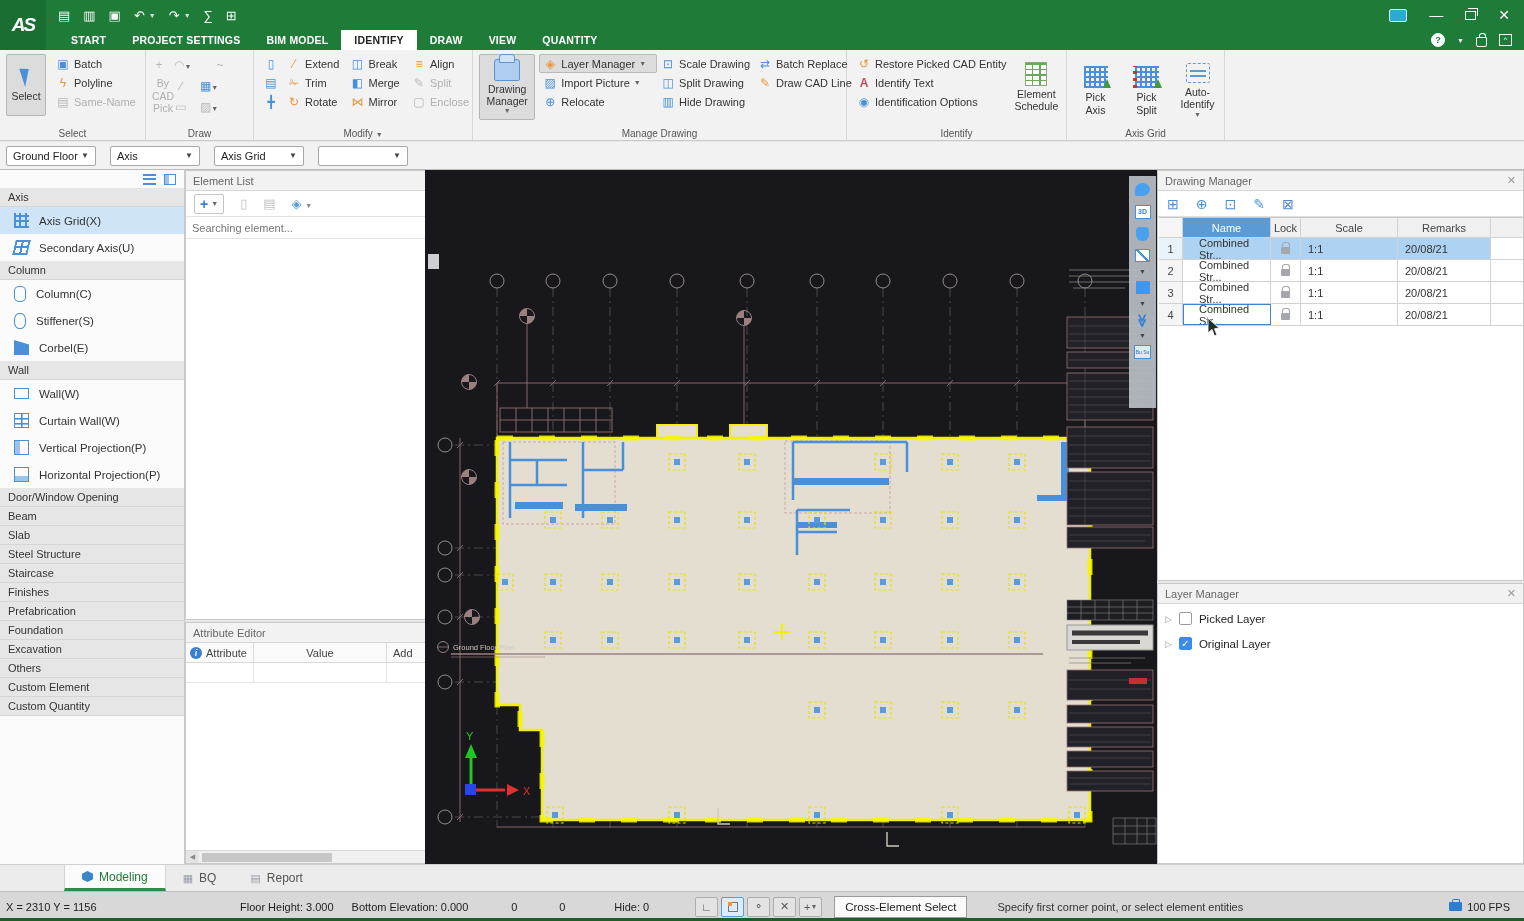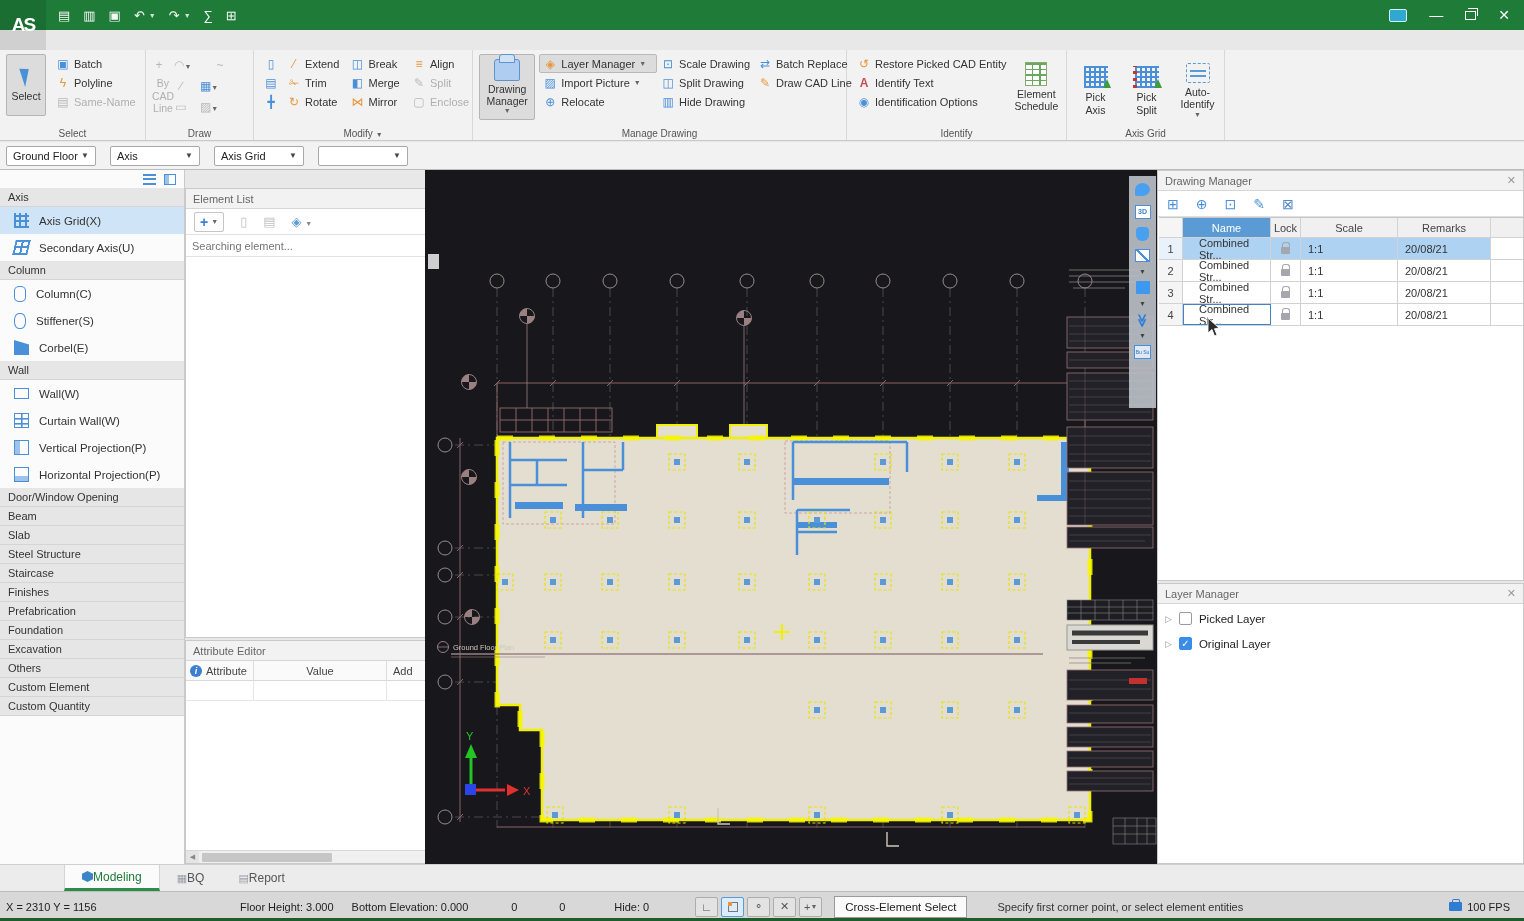--- a/index.html
+++ b/index.html
@@ -2,21 +2,21 @@
 <html><head>
 <meta charset="utf-8">
 <style>
   *{margin:0;padding:0;box-sizing:border-box}
   html,body{width:1524px;height:921px;overflow:hidden}
   body{font-family:"Liberation Sans",sans-serif;font-size:11px;color:#333;background:#e8e8e8}
   .app{position:relative;width:1524px;height:921px;overflow:hidden;background:#e8e8e8}
 
   
   .titlebar{position:absolute;left:0;top:0;right:0;height:30px;background:#1f7b38;display:flex;align-items:center;color:#fff}
-  .logo{position:absolute;left:0;top:0;width:46px;height:50px;background:rgba(0,0,0,.10);display:flex;align-items:center;justify-content:center;font-size:19px;font-weight:bold;letter-spacing:-2px;z-index:5}
+  .logo{position:absolute;left:0;top:0;width:46px;height:50px;background:rgba(0,0,0,.10);display:flex;align-items:center;justify-content:center;font-size:19px;font-weight:bold;font-style:italic;letter-spacing:-2px;z-index:5}
   .qbar{display:flex;align-items:center;gap:13px;margin-left:58px;font-size:13px}
   .qbar .qi{opacity:.95;cursor:default}
   .qbar .drop{font-size:7px;opacity:.8;margin-left:-9px}
   .wtitle{position:absolute;left:0;right:0;text-align:center;font-size:11.5px;pointer-events:none}
   .winctl{margin-left:auto;display:flex;align-items:center;gap:22px;padding-right:14px;z-index:4}
   .chaticon{width:18px;height:13px;background:#2fa9cf;border-radius:2px;border:1px solid #d6f2fb}
   .minico{font-size:14px;line-height:10px}
   .restico{width:11px;height:9px;border:1.4px solid #fff;position:relative}
   .restico:before{content:"";position:absolute;left:2px;top:-4px;width:9px;height:7px;border:1.4px solid #fff;border-bottom:none;border-left:none}
   .closeico{font-size:14px}
@@ -81,21 +81,21 @@
   .si-axisgrid{border:none;background:repeating-linear-gradient(90deg,#4a90d9 0 2px,transparent 2px 5.5px),repeating-linear-gradient(0deg,#4a90d9 0 2px,transparent 2px 5.5px)}
   .si-secaxis{border:none;transform:skewX(-14deg);background:repeating-linear-gradient(90deg,#4a90d9 0 2px,transparent 2px 6.5px),repeating-linear-gradient(0deg,#4a90d9 0 2px,transparent 2px 6.5px)}
   .si-column{border-radius:46%/28%;height:16px;width:12px}
   .si-stiffener{border-radius:5px 5px 5px 5px/7px 7px 7px 7px;width:12px;height:16px}
   .si-corbel{clip-path:polygon(0 0,100% 30%,100% 100%,0 100%);background:#4a90d9;border:none}
   .si-wall{height:11px}
   .si-curtain{background:linear-gradient(#4a90d9 0 0) 50% 0/1.6px 100% no-repeat,linear-gradient(#4a90d9 0 0) 0 33%/100% 1.6px no-repeat,linear-gradient(#4a90d9 0 0) 0 78%/100% 1.6px no-repeat}
   .si-vproj{background:linear-gradient(90deg,#9cc3ea 0 5px,transparent 5px)}
   .si-hproj{background:linear-gradient(0deg,#9cc3ea 0 5px,transparent 5px)}
 
-  .midcol{position:absolute;left:185px;top:188px;width:279px;bottom:57px}
+  .midcol{position:absolute;left:185px;top:170px;width:279px;bottom:57px}
   .panel{position:absolute;left:0;right:0;background:#fff;border:1px solid #c9c9c9}
   .ptitle{height:20px;background:#f2f2f2;border-bottom:1px solid #d6d6d6;display:flex;align-items:center;padding:0 7px;font-size:11px;color:#666}
   .pclose{margin-left:auto;color:#999;font-size:11px;cursor:default}
   .el-panel{top:0;height:450px}
   .eltools{height:26px;border-bottom:1px solid #e2e2e2;display:flex;align-items:center;gap:16px;padding-left:8px}
   .addbtn{display:flex;align-items:center;gap:3px;border:1px solid #c5c5c5;border-radius:2px;height:20px;padding:0 5px;background:#fdfdfd}
   .plus{color:#3a7fd0;font-weight:bold;font-size:14px;line-height:12px}
   .elico{font-size:13px;color:#c0c0c0}
   .layerico{color:#5b9bd5;font-size:13px}
   .searchrow{height:22px;border-bottom:1px solid #e2e2e2;display:flex;align-items:center;padding:0 6px}
@@ -150,21 +150,21 @@
   .lockico:before{content:"";position:absolute;top:-5px;left:1.2px;width:6px;height:5px;border:1.5px solid #a6a6ae;border-bottom:none;border-radius:3px 3px 0 0}
   .cursorov{position:absolute;left:49px;top:147px;z-index:6;pointer-events:none}
   .lm-panel{top:413px;bottom:0}
   .lmrow{display:flex;align-items:center;gap:7px;height:21px;padding-left:7px;font-size:11.5px;color:#222;margin-top:4px}
   .exp{color:#9a9a9a;font-size:9px}
   .cb{width:13px;height:13px;border:1px solid #9a9a9a;background:#fff;border-radius:2px}
   .cb.on{background:#3a8ce8;border-color:#3a8ce8;color:#fff;font-size:10px;line-height:12px;text-align:center}
 
   
   .bottomtabs{position:absolute;left:0;bottom:30px;right:0;height:27px;background:#ececec;border-top:1px solid #cfcfcf;display:flex;align-items:stretch;padding-left:64px}
-  .btab{display:flex;align-items:center;padding:0 17px;font-size:12px;color:#555;cursor:default}
+  .btab{display:flex;align-items:center;gap:6px;padding:0 17px;font-size:12px;color:#555;cursor:default}
   .btab.active{background:#fbfbfb;color:#1f7b38;border-bottom:3px solid #2c8c4a;border-left:1px solid #d5d5d5;border-right:1px solid #d5d5d5}
   .cubeico{width:11px;height:11px;background:#3d85c8;clip-path:polygon(50% 0,100% 25%,100% 75%,50% 100%,0 75%,0 25%)}
   .bqico,.repico{font-size:11px;color:#9aa0a8}
   .statusbar{position:absolute;left:0;bottom:0;right:0;height:30px;background:#d8d8d8;border-top:1px solid #bdbdbd;display:flex;align-items:center;font-size:11px;color:#222;padding-left:6px}
   .statusbar:after{content:"";position:absolute;left:0;right:0;bottom:0;height:3px;background:#1d5e2a}
   .s-coords{width:234px}
   .s-fh{margin-right:18px}
   .s-be{margin-right:36px}
   .s-z1{width:20px;margin-right:28px;text-align:center}
   .s-z2{width:20px;margin-right:42px;text-align:center}
@@ -199,20 +199,37 @@
       <span class="qi">⊞</span>
     </div>
     <div class="winctl">
       <span class="chaticon"></span>
       <span class="minico">—</span>
       <span class="restico"></span>
       <span class="closeico">✕</span>
     </div>
   </div>
 
+  <div class="tabsrow">
+    <div class="tabs">
+      <div class="rtab">START</div>
+      <div class="rtab">PROJECT SETTINGS</div>
+      <div class="rtab">BIM MODEL</div>
+      <div class="rtab active">IDENTIFY</div>
+      <div class="rtab">DRAW</div>
+      <div class="rtab">VIEW</div>
+      <div class="rtab">QUANTITY</div>
+    </div>
+    <div class="tabsright">
+      <span class="helpc">?</span>
+        <span class="tdrop">▼</span>
+      <span class="bagico"></span>
+      <span class="collico">^</span>
+    </div>
+  </div>
 
   <div class="ribbon">
 
     <div class="rgroup g-select rowflex" style="width:146px">
       <div class="bigbtn pressed">
         <span class="selarrow"></span>
         <span>Select</span>
       </div>
       <div class="col">
         <div class="ritem">
@@ -231,21 +248,21 @@
       <div class="glabel">Select</div>
     </div>
 
     <div class="rgroup g-draw" style="width:108px">
       <div class="dgrid">
         <span class="ic gr">+</span>
         <span class="ic gr">◠<span class="drp">▼</span></span>
         <span class="ic gr" style="width:40px">~</span>
         <span class="ic gr">∕</span>
         <span class="ic">▦<span class="drp">▼</span></span>
-        <div class="bycad">By CAD Line</div>
+        <div class="bycad">By CAD Pick</div>
         <span class="ic gr">▭</span>
         <span class="ic gr">▨<span class="drp">▼</span></span>
       </div>
       <div class="glabel">Draw</div>
     </div>
 
     <div class="rgroup rowflex" style="width:219px">
       <div class="col" style="width:24px">
         <div class="ritem">
             <span class="ic">▯</span>

